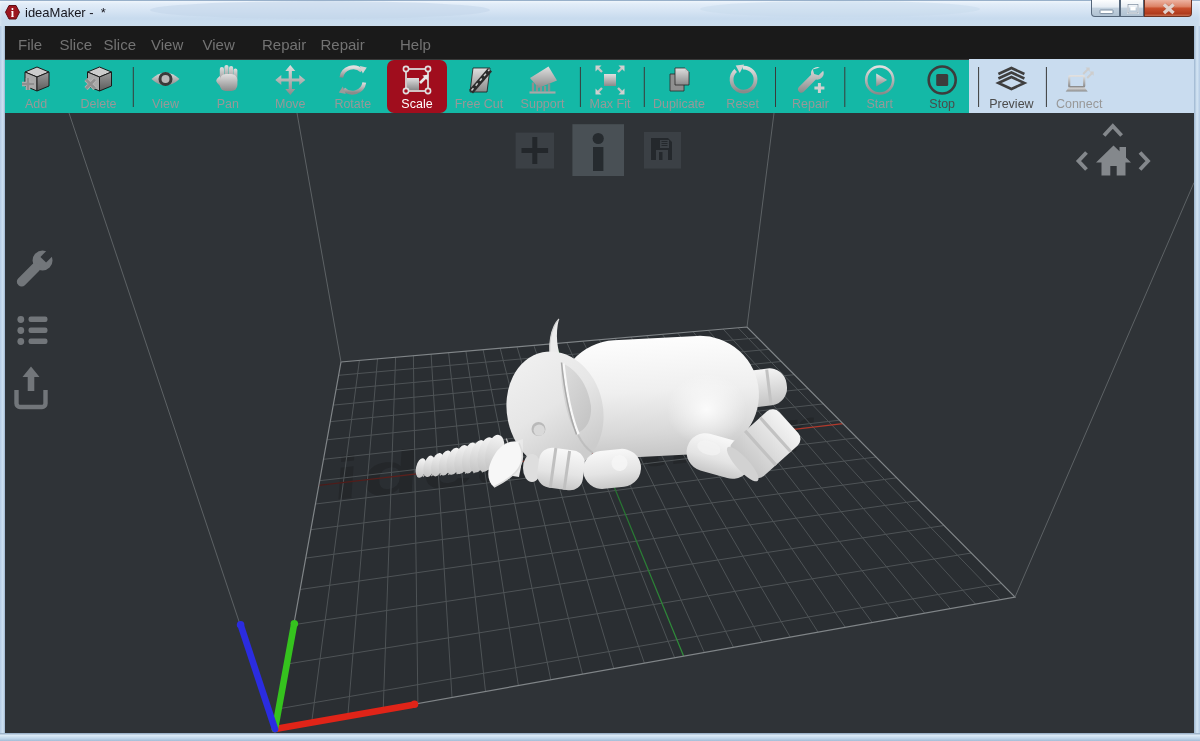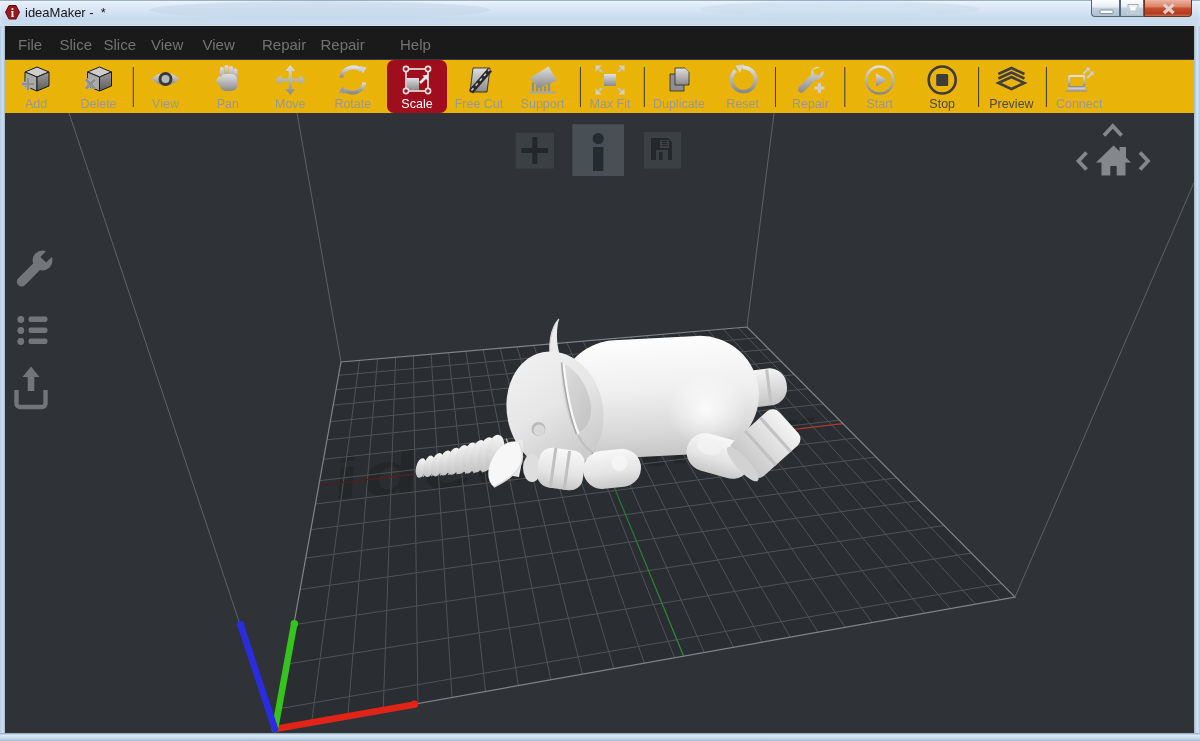--- a/index.html
+++ b/index.html
@@ -3,21 +3,21 @@
 *{margin:0;padding:0;box-sizing:border-box}
 body{width:1200px;height:741px;position:relative;overflow:hidden;font-family:"Liberation Sans",sans-serif;background:#c9dcEF}
 .titlebar{position:absolute;left:0;top:0;width:1200px;height:26px;background:linear-gradient(#e8f1fb 0%,#d7e5f4 40%,#c8dbee 70%,#cadded 100%);box-shadow:inset 0 1px 0 #f4f9fd,inset 0 2px 3px rgba(255,255,255,.5)}
 .titlebar:before{content:"";position:absolute;left:0;top:0;width:1200px;height:1px;background:#98b0ca}
 .ttext{position:absolute;left:25px;top:5px;font-size:13px;color:#15151d}
 .border-l{position:absolute;left:0;top:26px;width:5px;height:707px;background:linear-gradient(90deg,#b4cbe4,#cfe2f2 60%,#9db6d0)}
 .border-r{position:absolute;left:1194px;top:26px;width:6px;height:707px;background:linear-gradient(90deg,#9db6d0,#d5e6f4 50%,#b4cbe4)}
 .border-b{position:absolute;left:0;top:733px;width:1200px;height:8px;background:linear-gradient(#8ea6bf,#dcebf7 30%,#bed5ea 70%,#a3bcd6)}
 .menubar{position:absolute;left:5px;top:26px;width:1189px;height:33px;background:#1a1a1a}
 .menubar span{position:absolute;top:10px;font-size:15px;color:#737373}
-.toolbar{position:absolute;left:5px;top:59px;width:1189px;height:54px;background:#eab308;border-top:1px solid #383838}
+.toolbar{position:absolute;left:5px;top:59px;width:964px;height:54px;background:#14b8a6;border-top:1px solid #383838}
 .viewport{position:absolute;left:5px;top:113px;width:1189px;height:620px;background:#2f3337}
 .capbtn{position:absolute;top:0;height:17px;border:1px solid #55667a;border-top:none;background:linear-gradient(#fdfefe,#e5ecf3 45%,#c3d1de 50%,#b0c2d2)}
 .cb-close{background:linear-gradient(#edb3a2,#dd8468 40%,#c84f2d 52%,#b03b1d 85%,#c56f52);border-color:#6e3322}
 </style></head><body>
 <div class="titlebar">
  <svg width="1200" height="26" style="position:absolute;left:0;top:0">
   <ellipse cx="320" cy="10" rx="170" ry="9" fill="#c2d6e9" opacity="0.55"></ellipse>
   <ellipse cx="840" cy="9" rx="140" ry="8" fill="#c6d9ea" opacity="0.45"></ellipse>
   <polygon points="9,5.5 16,5.5 19.5,12.2 16,19 9,19 5.5,12.2" fill="#9c1620" stroke="#5f0c13" stroke-width="1"></polygon>
   <text x="10.7" y="16.8" font-size="12" font-weight="bold" fill="#ffffff" font-family="Liberation Serif,serif">i</text>

